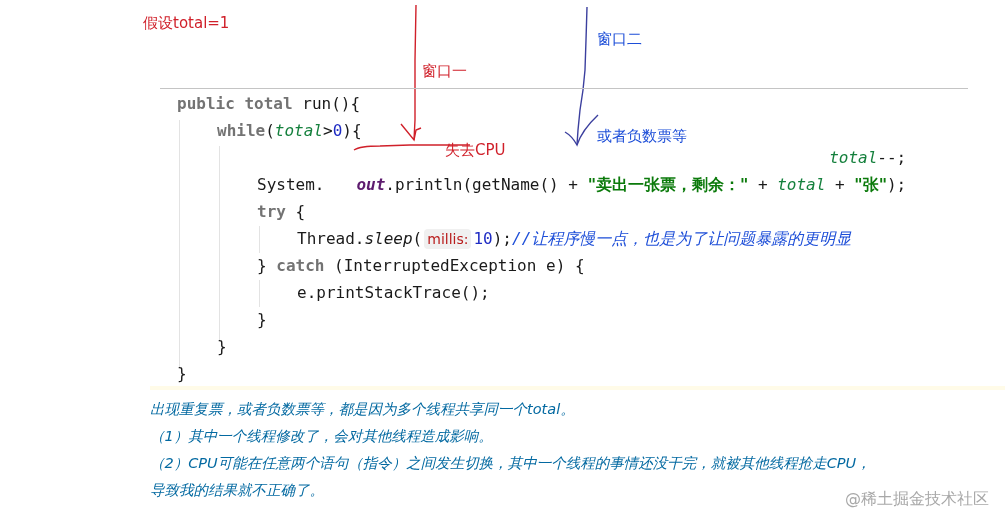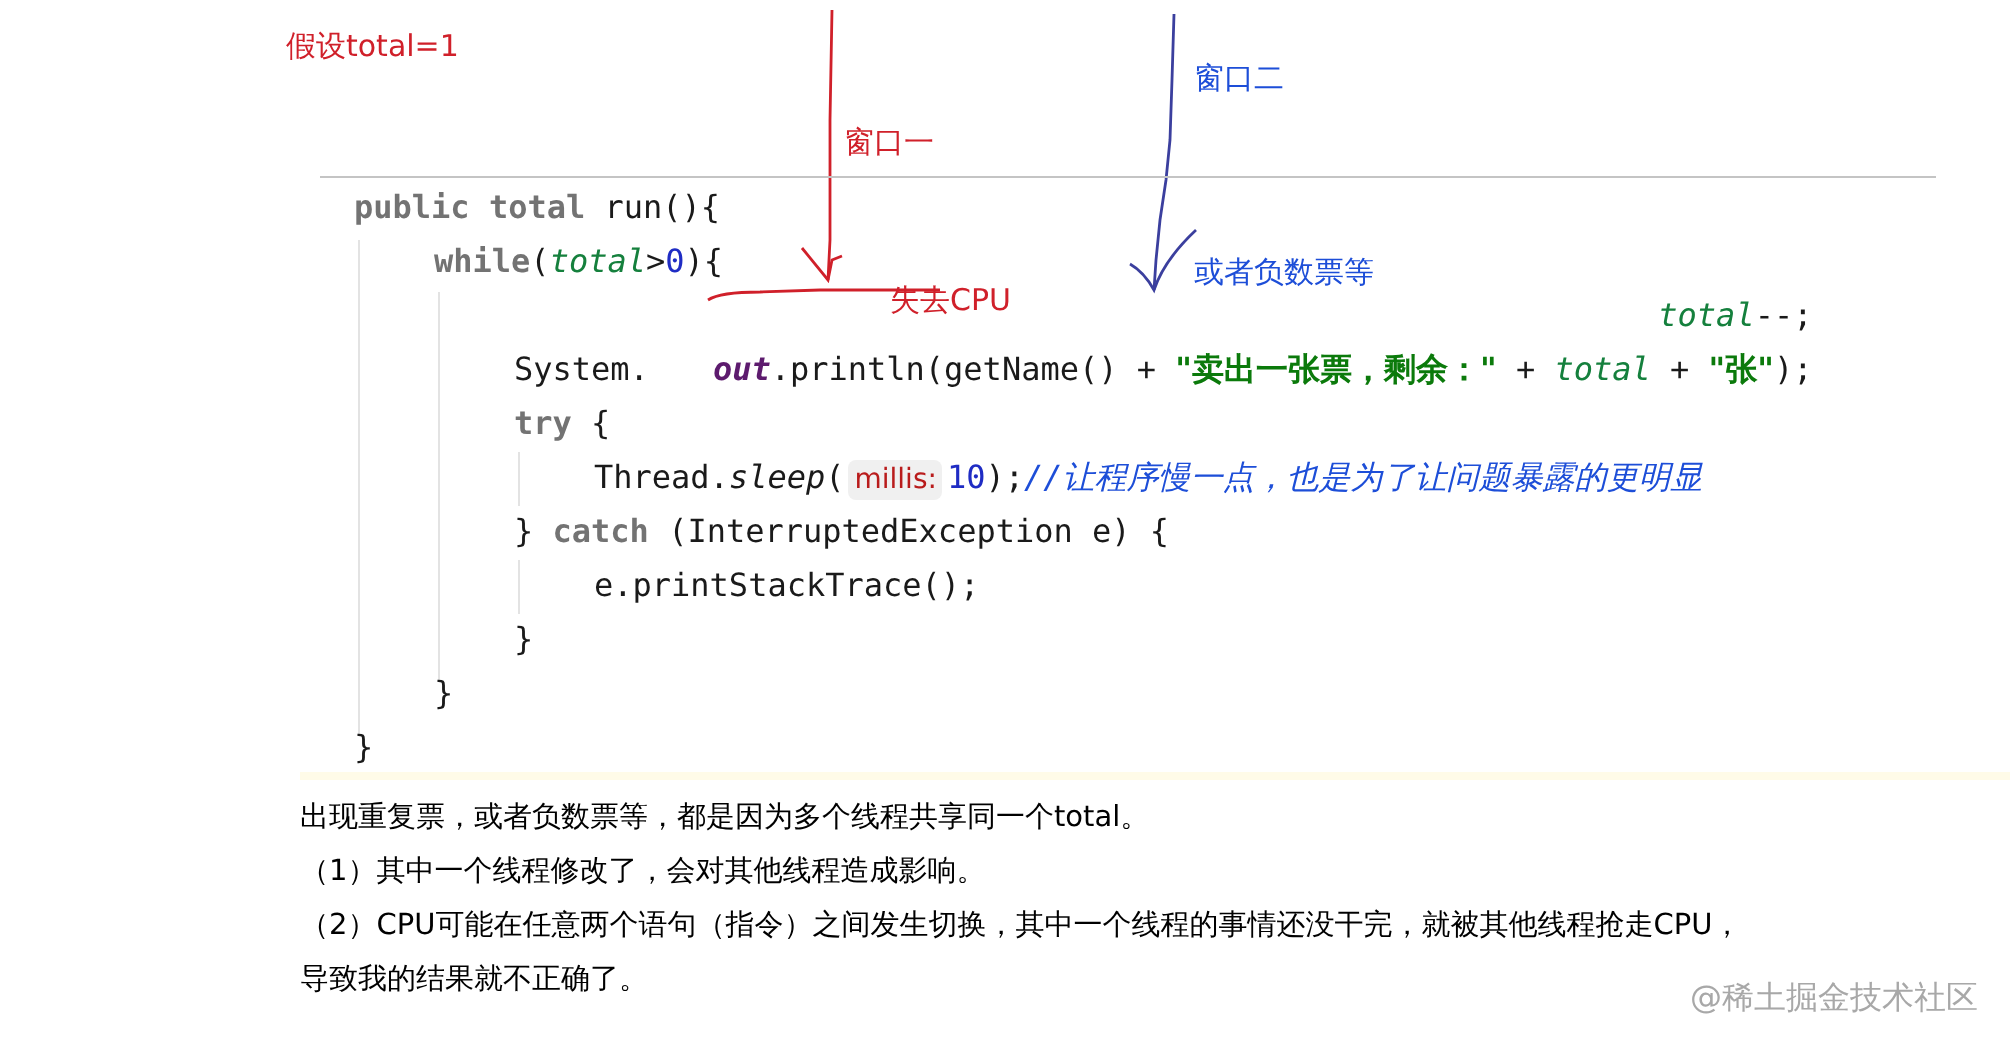--- a/index.html
+++ b/index.html
@@ -20,21 +20,21 @@
     .num { color: #1f2cc4; }
     .str { color: #0b7a0b; font-weight: bold; font-family: "DejaVu Serif", "Liberation Serif", serif; }
     .comment { color: #1d4ed8; font-style: italic; }
     .method-italic { font-style: italic; }
     .hint { display: inline-block; background: #f0f0f0; color: #b91c1c; border-radius: 4px;
             font-family: "DejaVu Sans", "Liberation Sans", sans-serif; font-size: 14px;
             padding: 0 3px; line-height: 20px; margin: 0 2px; }
     .guide { position: absolute; width: 0; border-left: 1px solid #e3e3e3; }
     .highlight-band { position: absolute; left: 150px; top: 386px; width: 855px; height: 4px;
                       background: #fffbe8; }
-    .notes { position: absolute; left: 150px; top: 396px; color: #000000; font-size: 14.5px; }
+    .notes { position: absolute; left: 150px; top: 396px; color: #0369a1; font-size: 14.5px; font-style: italic; }
     .notes .p { height: 27px; line-height: 27px; white-space: nowrap; }
     .watermark { position: absolute; right: 16px; bottom: 14px; color: #a8a8a8; font-size: 16px; }
     svg.draw { position: absolute; left: 0; top: 0; pointer-events: none; }
   </style>
 </head>
 <body>
 
 <svg class="draw" width="1005" height="524">
 
   <g stroke="#d0202a" stroke-width="1.4" fill="none">

